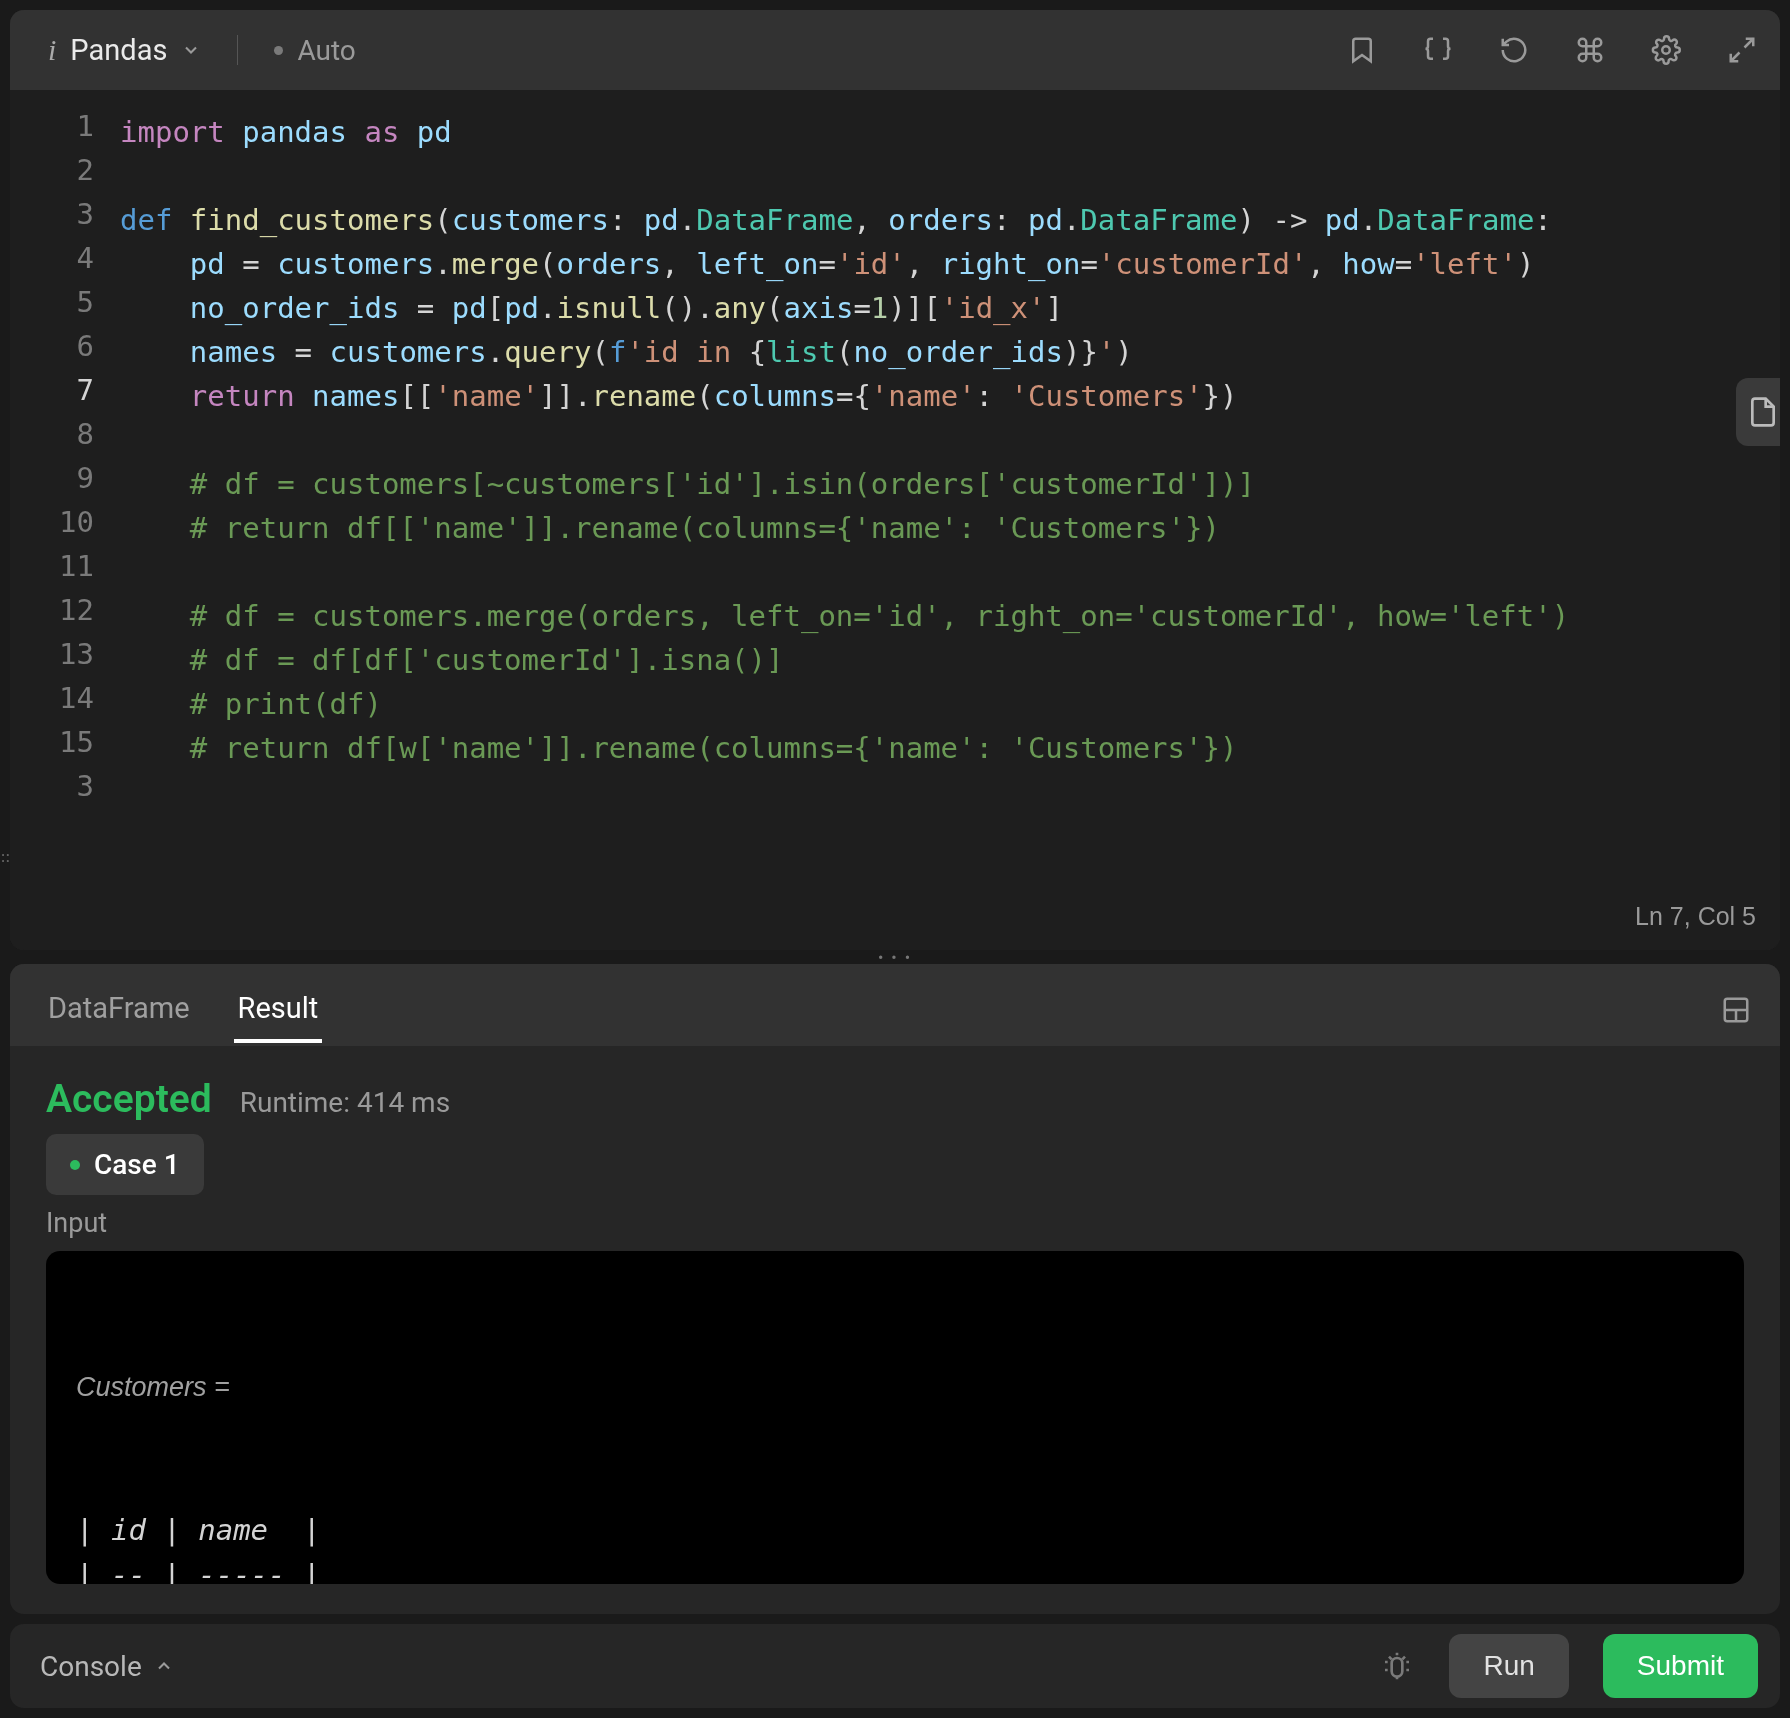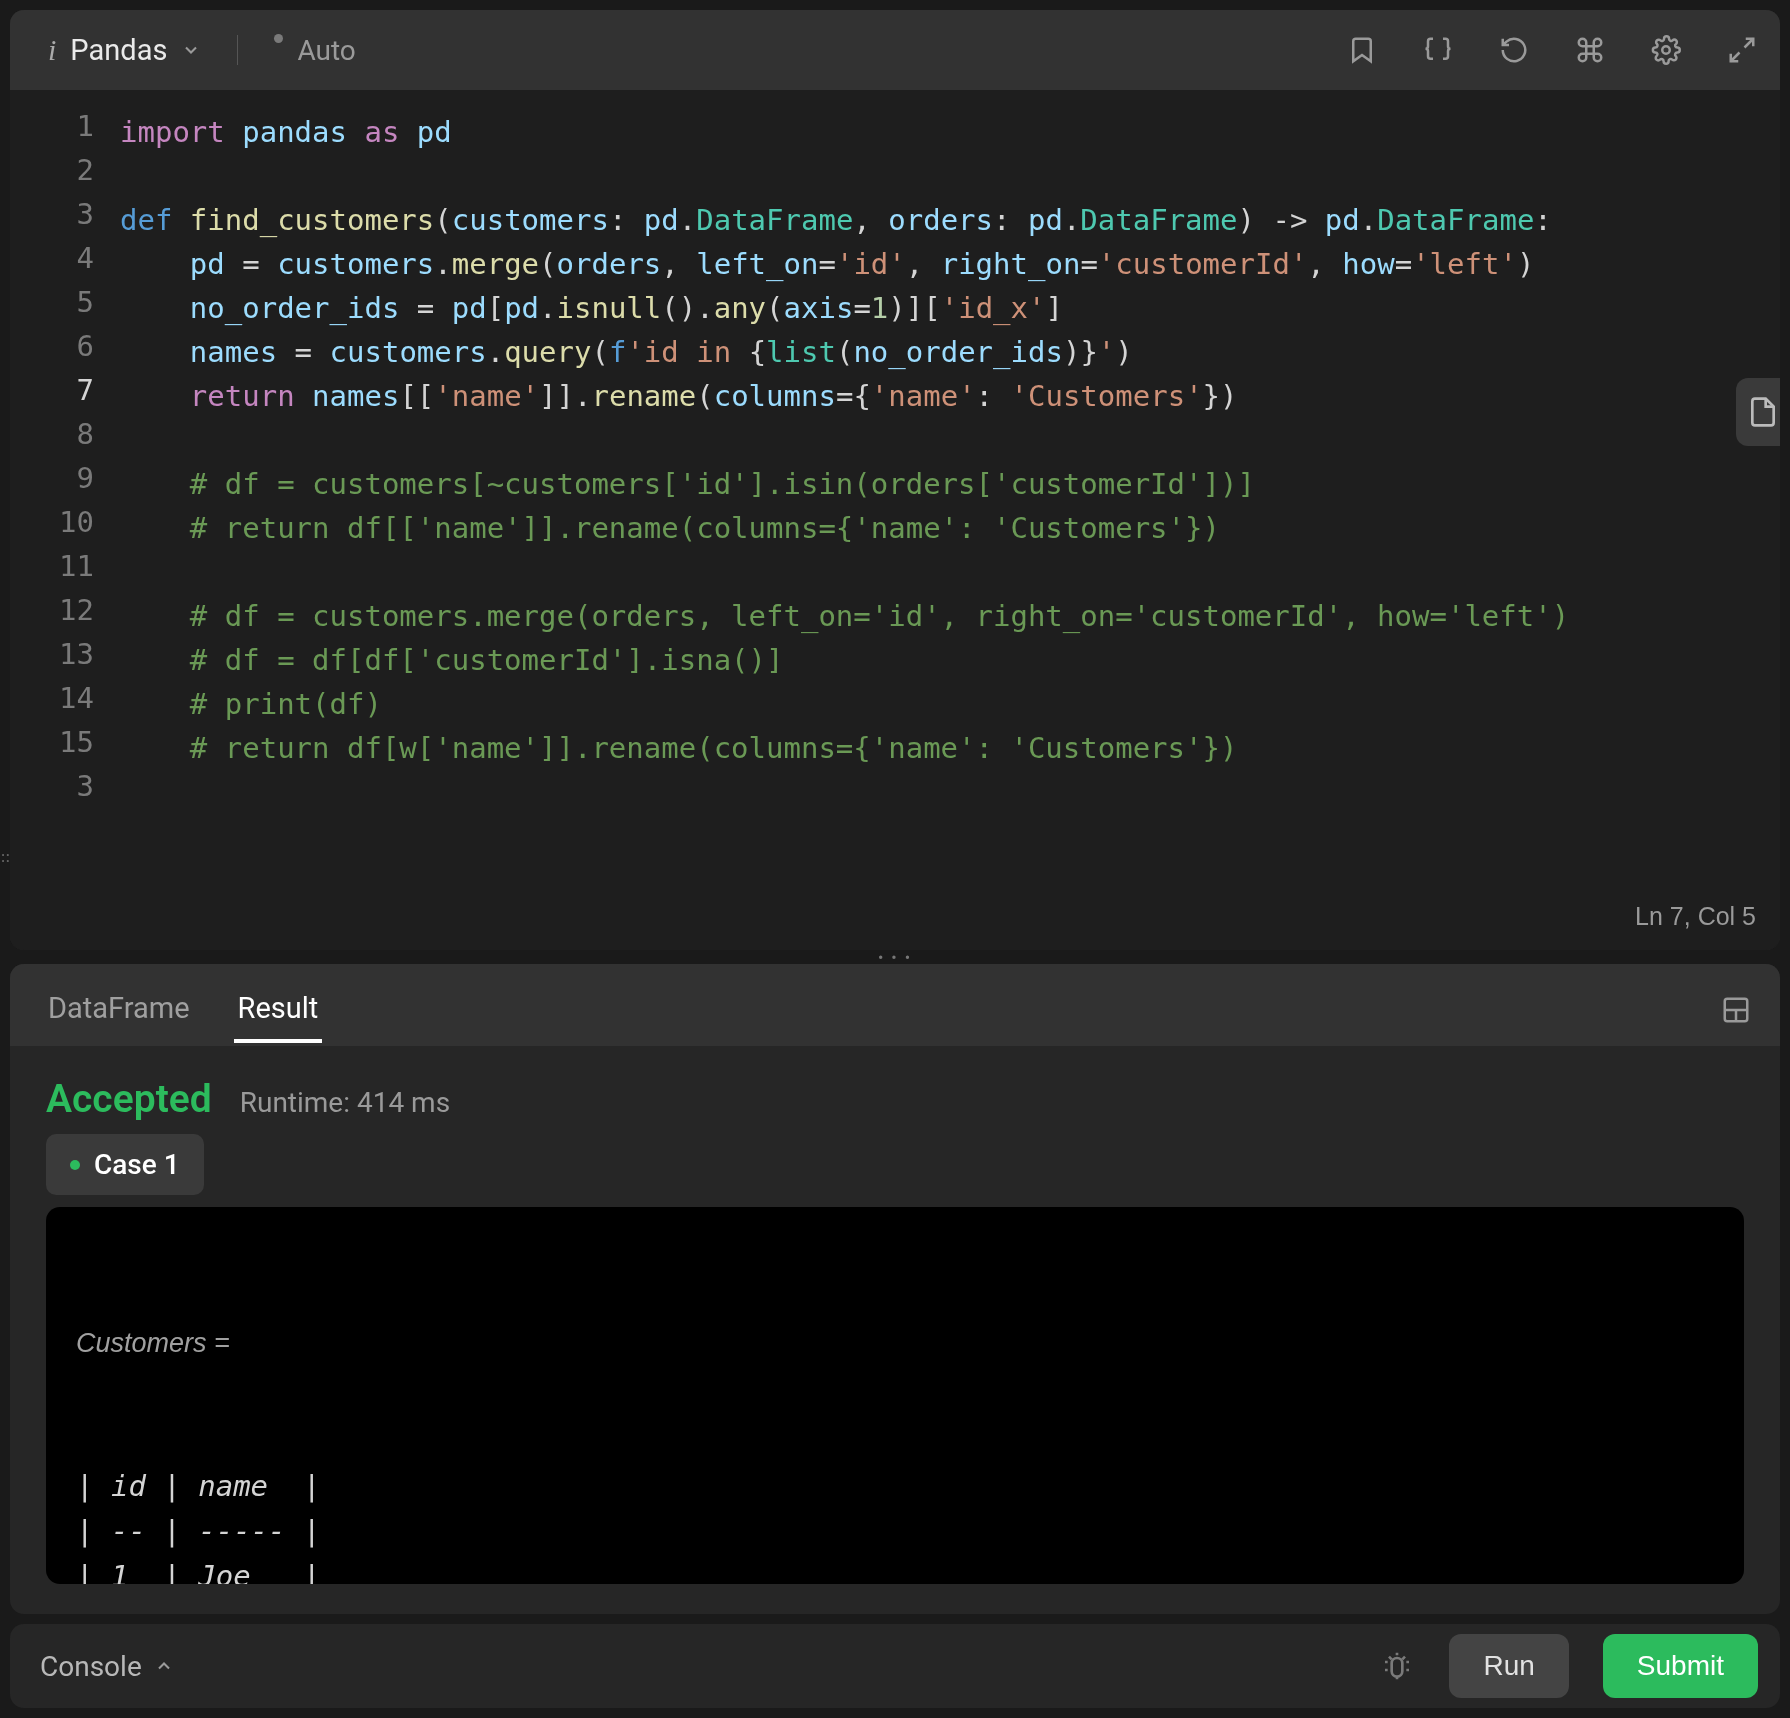--- a/index.html
+++ b/index.html
@@ -44,21 +44,21 @@
     height:80px;
     padding:0 20px 0 38px;
     background:#323232;
   }
   .editor-header-left { display:flex; align-items:center; gap:36px; }
   .lang-selector { display:flex; align-items:center; gap:14px; cursor:pointer; }
   .italic-i { font-family: Georgia, serif; font-style:italic; color:#aaa; font-size:30px; }
   .lang-name { color:#eaeaea; font-size:29px; }
   .chev { width:20px; height:20px; display:flex; align-items:center; }
   .divider { width:1px; height:30px; background:#555; }
-  .auto-row { display:flex; gap:14px; }
+  .auto-row { display:flex; align-items:center; gap:14px; }
   .dot-small { width:9px; height:9px; border-radius:50%; background:#7a7a7a; }
   .auto-text { color:#9a9a9a; font-size:28px; }
 
   .editor-header-right { display:flex; align-items:center; gap:40px; }
   .icon-btn { width:36px; height:36px; display:flex; align-items:center; justify-content:center; cursor:pointer; color:#9a9a9a; }
 
   .code-area {
     flex:1;
     display:flex;
     background:#1e1e1e;
@@ -364,20 +364,21 @@
           <span class="runtime">
             <span>Runtime:</span> <span>414 ms</span>
           </span>
         </div>
 
         <div class="case-chip">
           <span class="case-dot"></span>
           <span class="case-label">Case 1</span>
         </div>
 
+        <div class="input-label">Input</div>
 
         <div class="input-block">
           <div class="hdr">Customers =</div>
           <div id="input-table">| id | name  |
 | -- | ----- |
 | 1  | Joe   |
 | 2  | Henry |</div>
         </div>
       </div>
     </div>

